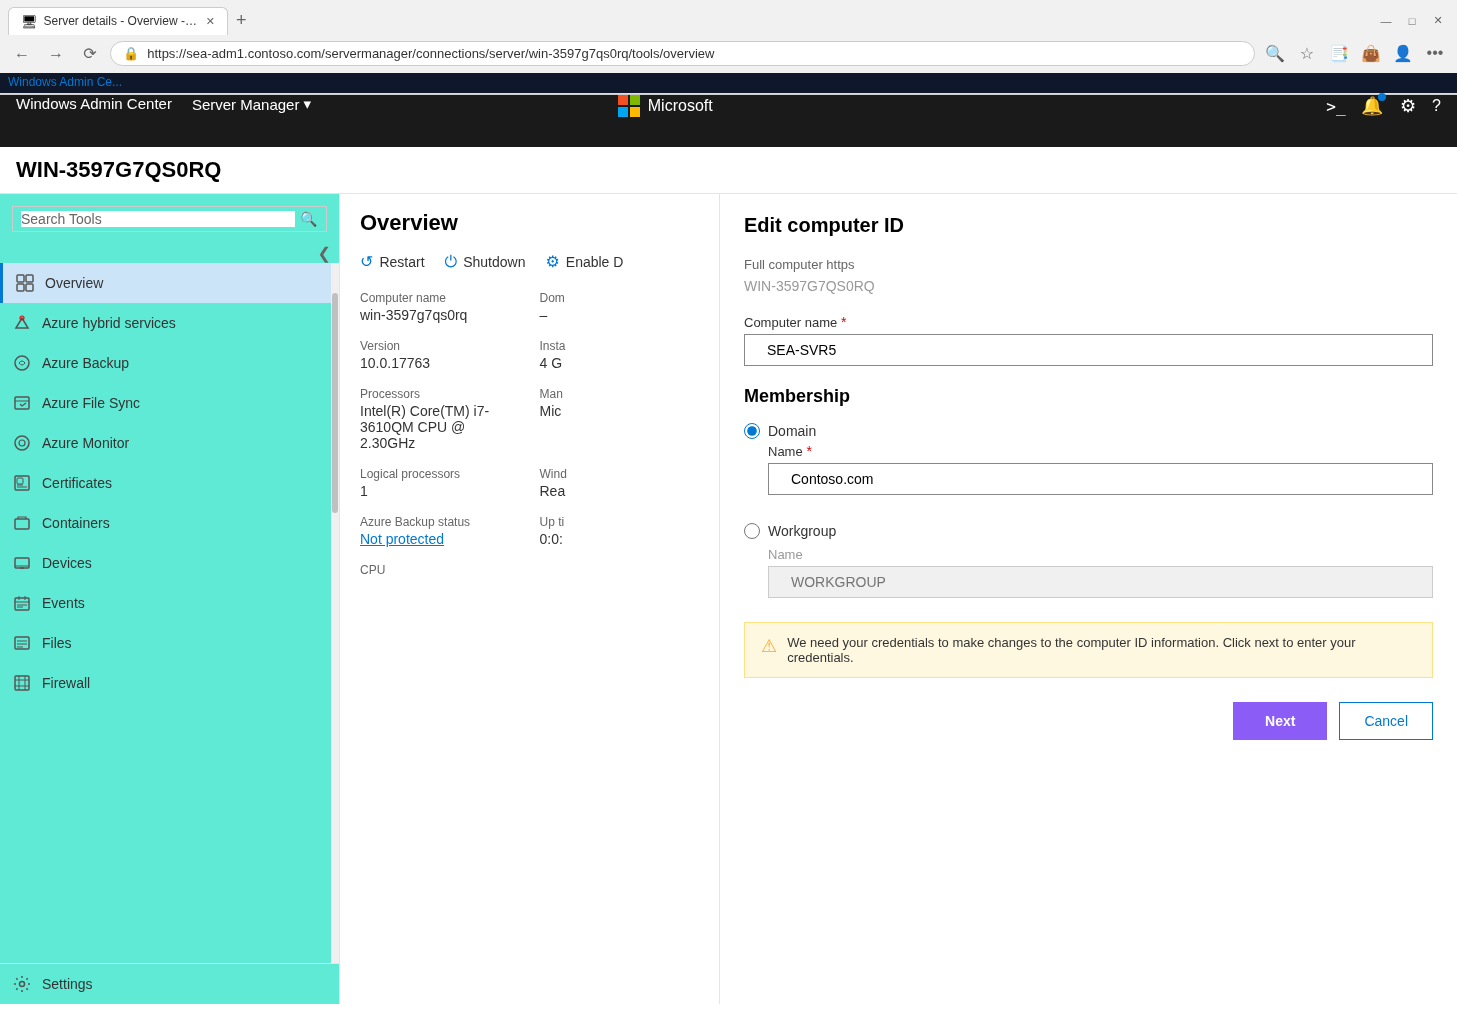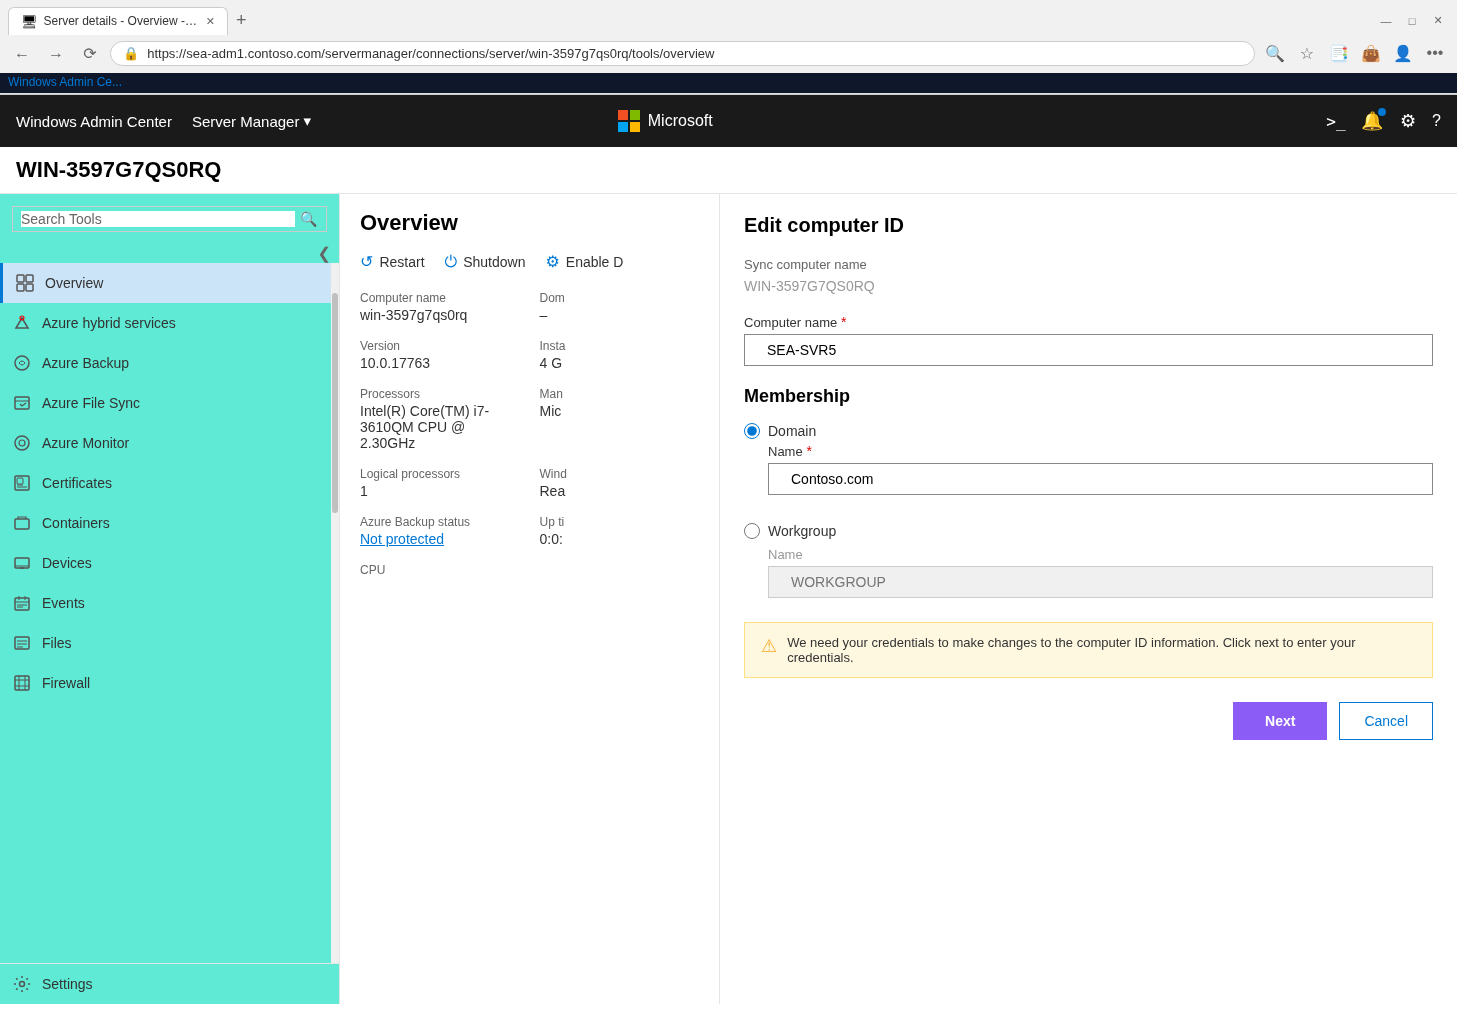--- a/index.html
+++ b/index.html
@@ -18,21 +18,21 @@
     .browser-navbar { display: flex; align-items: center; padding: 4px 8px 6px; gap: 6px; background: #f1f1f1; }
     .nav-btn { background: transparent; border: none; cursor: pointer; color: #666; font-size: 16px; width: 28px; height: 28px; display: flex; align-items: center; justify-content: center; border-radius: 50%; }
     .address-bar { flex: 1; display: flex; align-items: center; background: #fff; border: 1px solid #ccc; border-radius: 18px; padding: 4px 12px; gap: 8px; }
     .address-bar input { border: none; outline: none; flex: 1; font-size: 13px; color: #333; background: transparent; }
     .nav-icons { display: flex; gap: 4px; align-items: center; }
     .nav-icon-btn { background: transparent; border: none; cursor: pointer; color: #666; width: 28px; height: 28px; display: flex; align-items: center; justify-content: center; border-radius: 50%; font-size: 16px; }
 
     .browser-favorites { padding: 2px 8px 4px; background: #0f172a; font-size: 12px; color: #333; border-bottom: 1px solid #ddd; display: flex; align-items: center; gap: 4px; }
 
     
-    .app-header { background: #1a1a1a; color: #fff; display: flex; align-items: center; padding: 0 16px; height: 52px; }
+    .app-header { background: #1a1a1a; color: #fff; display: flex; align-items: flex-start; padding: 0 16px; height: 52px; }
     .app-title { font-size: 15px; font-weight: 400; margin-right: 20px; }
     .server-manager-btn { color: #fff; font-size: 15px; display: flex; align-items: center; gap: 4px; cursor: pointer; }
     .ms-logo { margin: 0 auto; display: flex; align-items: center; }
     .ms-logo-grid { display: grid; grid-template-columns: 1fr 1fr; grid-template-rows: 1fr 1fr; gap: 2px; width: 22px; height: 22px; margin-right: 8px; }
     .ms-logo-cell-1 { background: #f25022; }
     .ms-logo-cell-2 { background: #7fba00; }
     .ms-logo-cell-3 { background: #00a4ef; }
     .ms-logo-cell-4 { background: #ffb900; }
     .ms-brand { font-size: 16px; color: #fff; }
     .header-right { margin-left: auto; display: flex; align-items: center; gap: 16px; color: #fff; }
@@ -384,21 +384,21 @@
     </div>
 
     <div class="overview-section">
       <div class="overview-label">CPU</div>
     </div>
   </div>
 
   <div class="edit-panel">
     <div class="edit-title">Edit computer ID</div>
 
-    <div class="edit-field-label">Sync computer name</div>
+    <div class="edit-field-label">Full computer https</div>
     <div class="edit-field-value">WIN-3597G7QS0RQ</div>
 
     <div style="margin-bottom: 4px;">
       <span class="edit-field-name">Computer name</span>
       <span class="required">*</span>
     </div>
     <input type="text" class="edit-input" value="SEA-SVR5" style="">
 
     <div class="membership-title">Membership</div>
 

